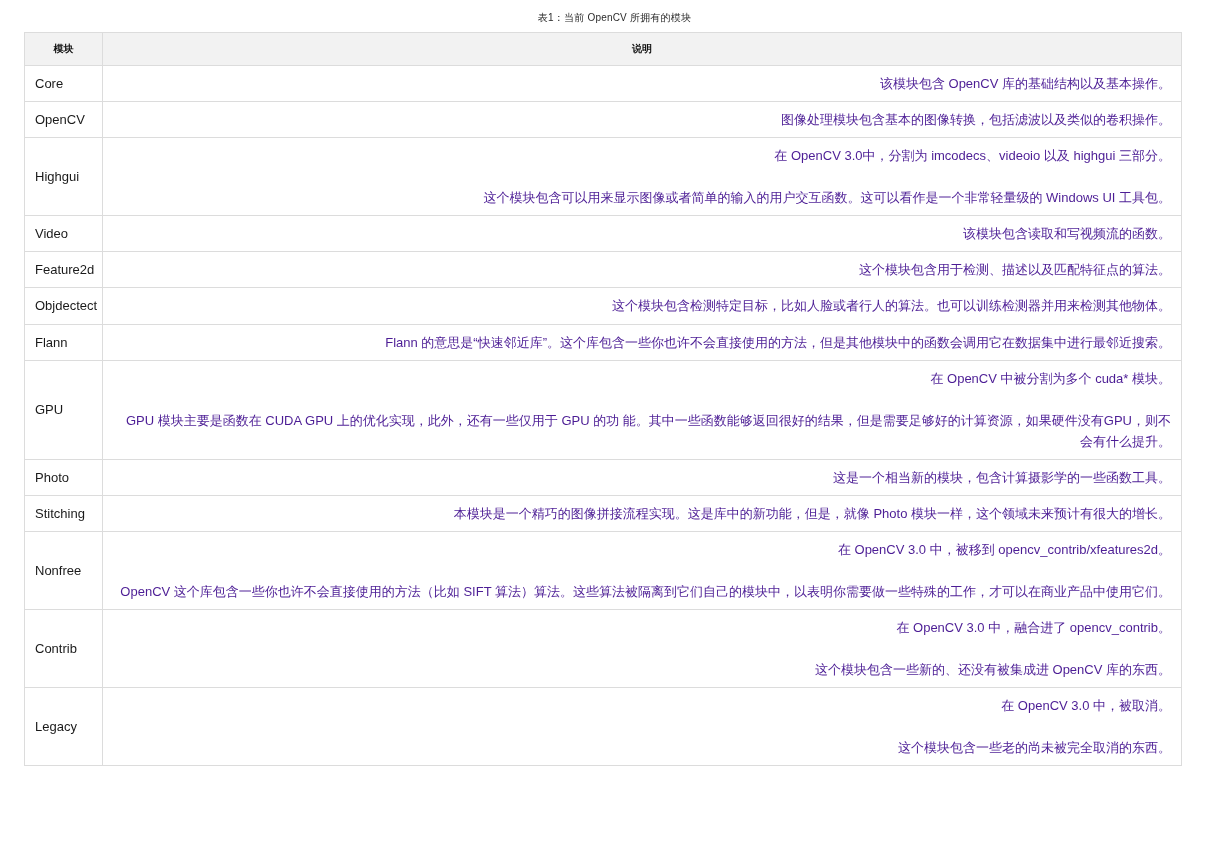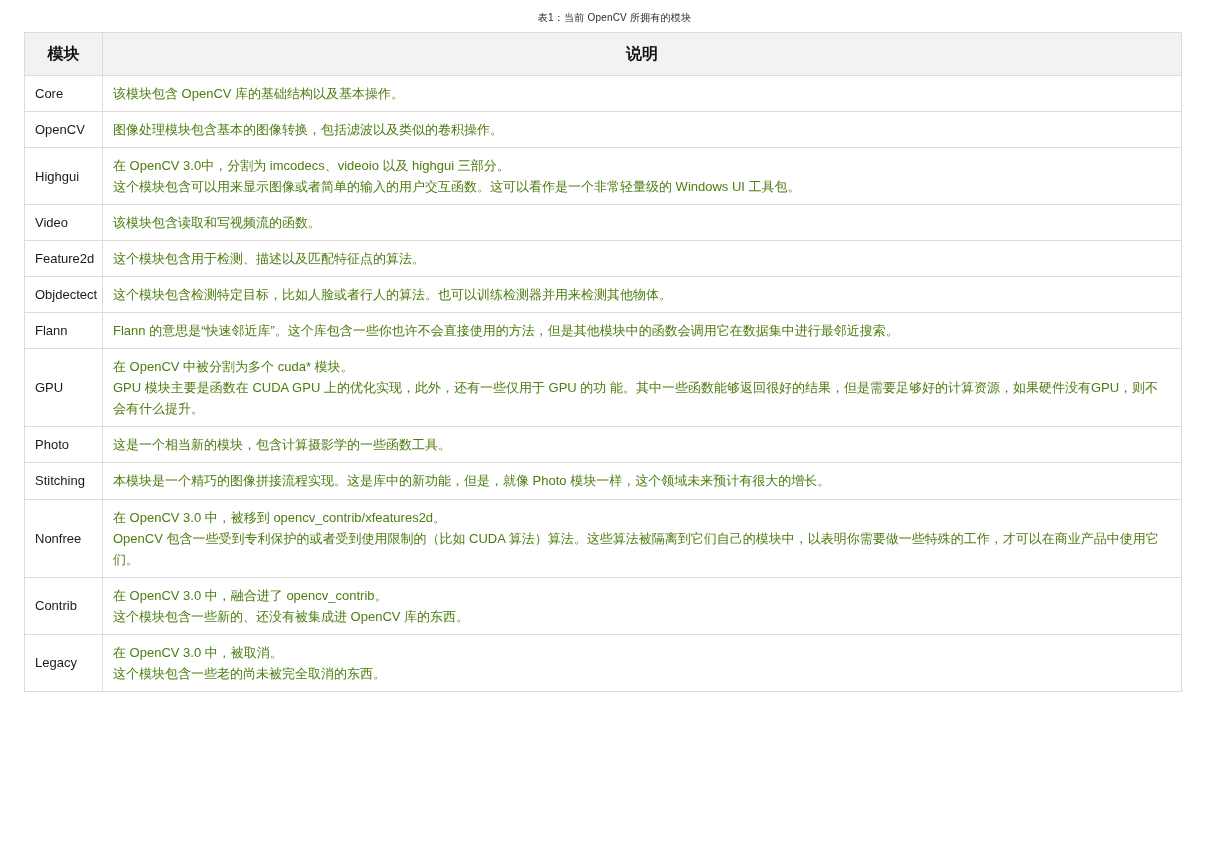--- a/index.html
+++ b/index.html
@@ -37,37 +37,39 @@
   table.modules td {
     border: 1px solid #dcdcdc;
     vertical-align: middle;
     padding: 7px 10px;
   }
   table.modules thead th {
     background: #f2f2f2;
     font-weight: bold;
     color: #111;
     padding: 8px 10px;
-    font-size: 16px;
+    font-size: 10px;
   }
   col.c-module { width: 78px; }
   col.c-desc { width: 1079px; }
 
   td.module-cell {
     color: #1a1a1a;
     white-space: nowrap;
     padding-left: 9px;
   }
   td.desc-cell {
-    color: #4d7c0f;
+    color: #4c1d95;
+    text-align: right;
   }
   td.desc-cell p {
     margin: 0;
   }
   td.desc-cell p + p {
+    margin-top: 21px;
   }
   .single-line td {
     padding-top: 7px;
     padding-bottom: 7px;
   }
 </style>
 </head>
 <body>
 
 <div class="page">
@@ -143,21 +145,21 @@
         <tr class="single-line">
           <td class="module-cell">Stitching</td>
           <td class="desc-cell">
             <p>本模块是一个精巧的图像拼接流程实现。这是库中的新功能，但是，就像 Photo 模块一样，这个领域未来预计有很大的增长。</p>
           </td>
         </tr>
         <tr>
           <td class="module-cell">Nonfree</td>
           <td class="desc-cell">
             <p>在 OpenCV 3.0 中，被移到 opencv_contrib/xfeatures2d。</p>
-            <p>OpenCV 包含一些受到专利保护的或者受到使用限制的（比如 CUDA 算法）算法。这些算法被隔离到它们自己的模块中，以表明你需要做一些特殊的工作，才可以在商业产品中使用它们。</p>
+            <p>OpenCV 这个库包含一些你也许不会直接使用的方法（比如 SIFT 算法）算法。这些算法被隔离到它们自己的模块中，以表明你需要做一些特殊的工作，才可以在商业产品中使用它们。</p>
           </td>
         </tr>
         <tr>
           <td class="module-cell">Contrib</td>
           <td class="desc-cell">
             <p>在 OpenCV 3.0 中，融合进了 opencv_contrib。</p>
             <p>这个模块包含一些新的、还没有被集成进 OpenCV 库的东西。</p>
           </td>
         </tr>
         <tr>

